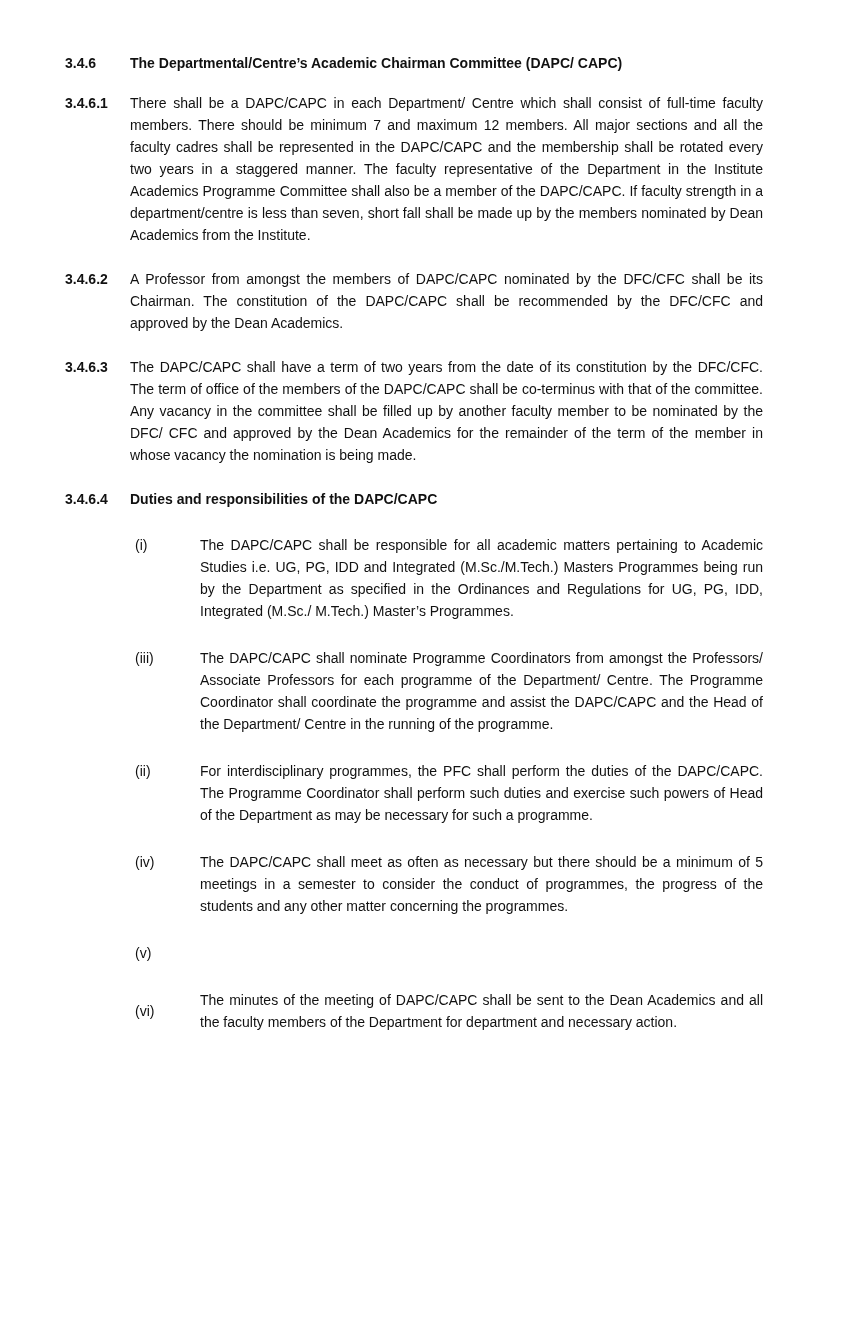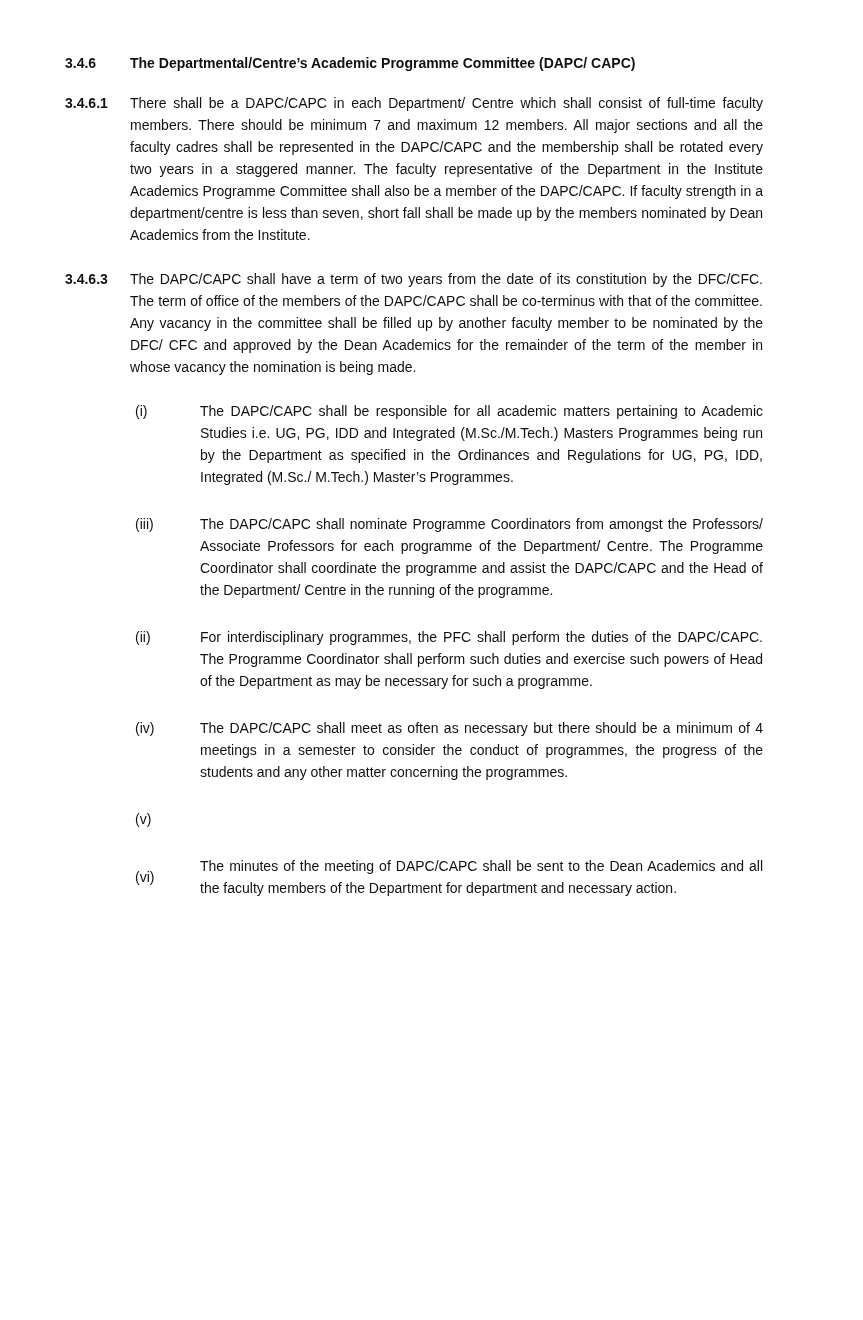--- a/index.html
+++ b/index.html
@@ -71,55 +71,63 @@
     align-items: center;
   }
 </style>
 </head>
 <body>
 
 <div class="page">
 
   <div class="row heading">
     <span class="num">3.4.6</span>
-    <span class="txt">The Departmental/Centre’s Academic Programme Committee (DAPC/ CAPC)</span>
+    <span class="txt">The Departmental/Centre’s Academic Chairman Committee (DAPC/ CAPC)</span>
   </div>
 
   <div class="row">
     <span class="num">3.4.6.1</span>
     <span class="txt">There shall be a DAPC/CAPC in each Department/ Centre which shall consist of full-time faculty members. There should be minimum 7 and maximum 12 members. All major sections and all the faculty cadres shall be represented in the DAPC/CAPC and the membership shall be rotated every two years in a staggered manner.  The faculty representative of the Department in the Institute Academics Programme Committee shall also be a member of the DAPC/CAPC. If faculty strength in a department/centre is less than seven, short fall shall be made up by the members nominated by Dean Academics from the Institute.</span>
   </div>
 
+  <div class="row">
+    <span class="num">3.4.6.2</span>
+    <span class="txt">A Professor from amongst the members of DAPC/CAPC nominated by the DFC/CFC shall be its Chairman. The constitution of the DAPC/CAPC shall be recommended by the DFC/CFC and approved by the Dean Academics.</span>
+  </div>
 
   <div class="row">
     <span class="num">3.4.6.3</span>
     <span class="txt">The DAPC/CAPC shall have a term of two years from the date of its constitution by the DFC/CFC. The term of office of the members of the DAPC/CAPC shall be co-terminus with that of the committee. Any vacancy in the committee shall be filled up by another faculty member to be nominated by the DFC/ CFC and approved by the Dean Academics for the remainder of the term of the member in whose vacancy the nomination is being made.</span>
   </div>
 
+  <div class="row subhead">
+    <span class="num">3.4.6.4</span>
+    <span class="txt">Duties and responsibilities of the DAPC/CAPC</span>
+  </div>
 
   <div class="sublist">
 
     <div class="sub">
       <span class="label">(i)</span>
       <span class="txt">The DAPC/CAPC shall be responsible for all academic matters pertaining to Academic Studies i.e. UG, PG, IDD and Integrated (M.Sc./M.Tech.) Masters Programmes being run by the Department as specified in the Ordinances and Regulations for UG, PG, IDD, Integrated  (M.Sc./ M.Tech.) Master’s Programmes.</span>
     </div>
 
     <div class="sub">
       <span class="label">(iii)</span>
       <span class="txt">The DAPC/CAPC shall nominate Programme Coordinators from amongst the Professors/ Associate Professors for each programme of the Department/ Centre. The Programme Coordinator shall coordinate the programme and assist the DAPC/CAPC and the Head of the Department/ Centre in the running of the programme.</span>
     </div>
 
     <div class="sub">
       <span class="label">(ii)</span>
       <span class="txt">For interdisciplinary programmes, the PFC shall perform the duties of the DAPC/CAPC. The Programme Coordinator shall perform such duties and exercise such powers of Head of the Department as may be necessary for such a programme.</span>
     </div>
 
     <div class="sub">
       <span class="label">(iv)</span>
-      <span class="txt">The DAPC/CAPC shall meet as often as necessary but there should be a minimum of 4 meetings in a semester to consider the conduct of programmes, the progress of the students and any other matter concerning the programmes.</span>
+      <span class="txt">The DAPC/CAPC shall meet as often as necessary but there should be a minimum of 5 meetings in a semester to consider the conduct of programmes, the progress of the students and any other matter concerning the programmes.</span>
     </div>
 
     <div class="sub">
       <span class="label">(v)</span>
     </div>
 
     <div class="sub">
       <span class="label">(vi)</span>
       <span class="txt">The minutes of the meeting of DAPC/CAPC shall be sent to the Dean Academics and all the faculty members of the Department for department and necessary action.</span>
     </div>

